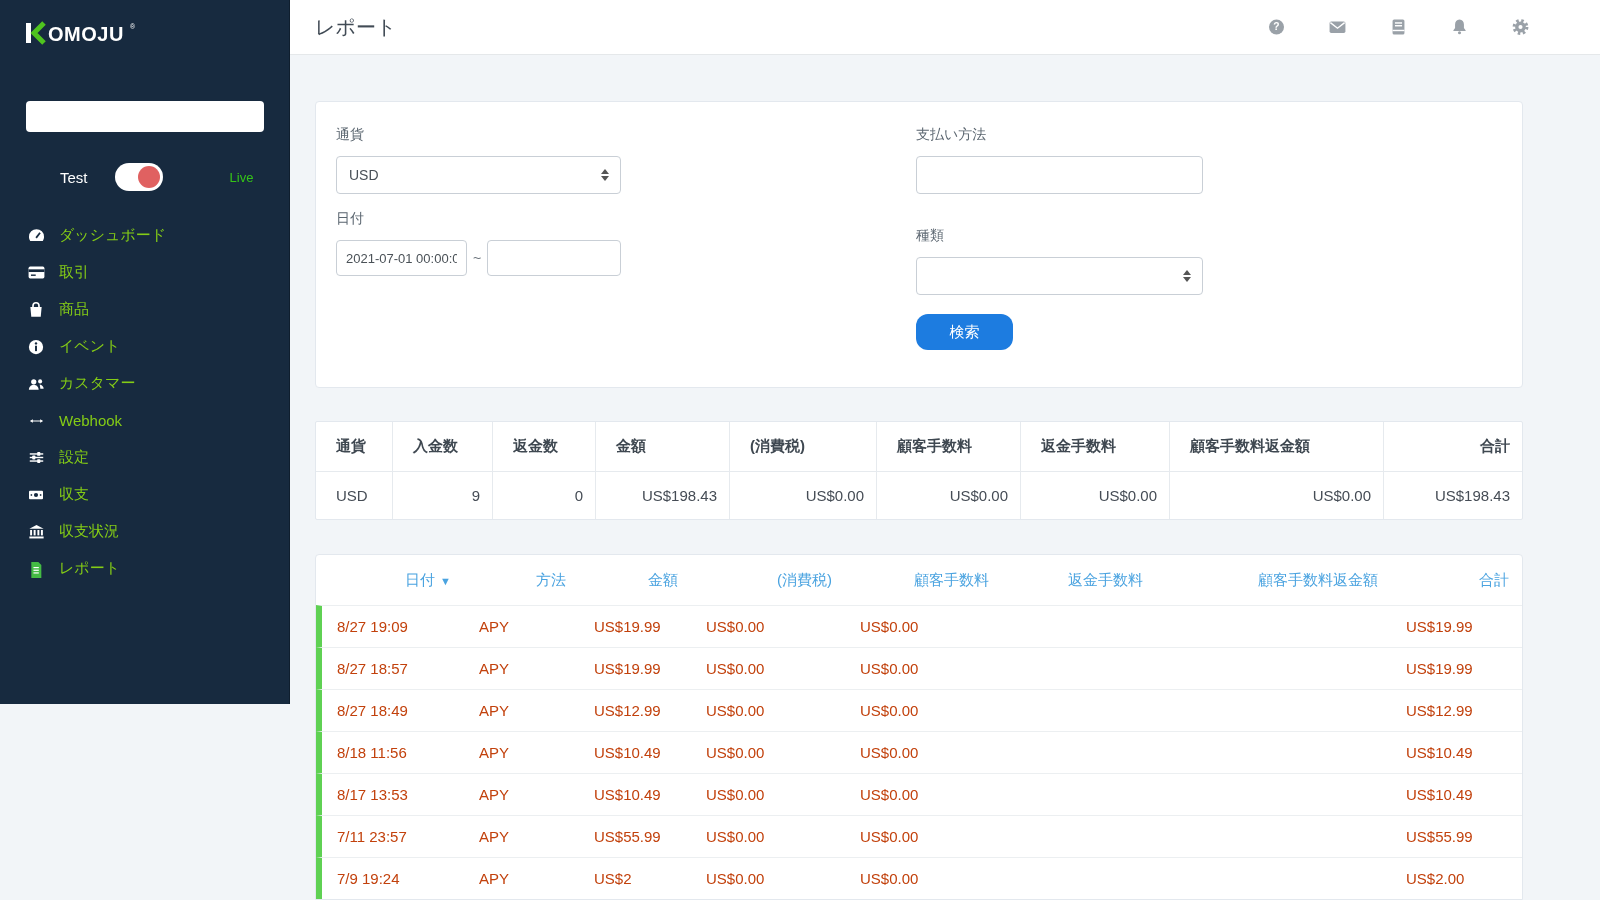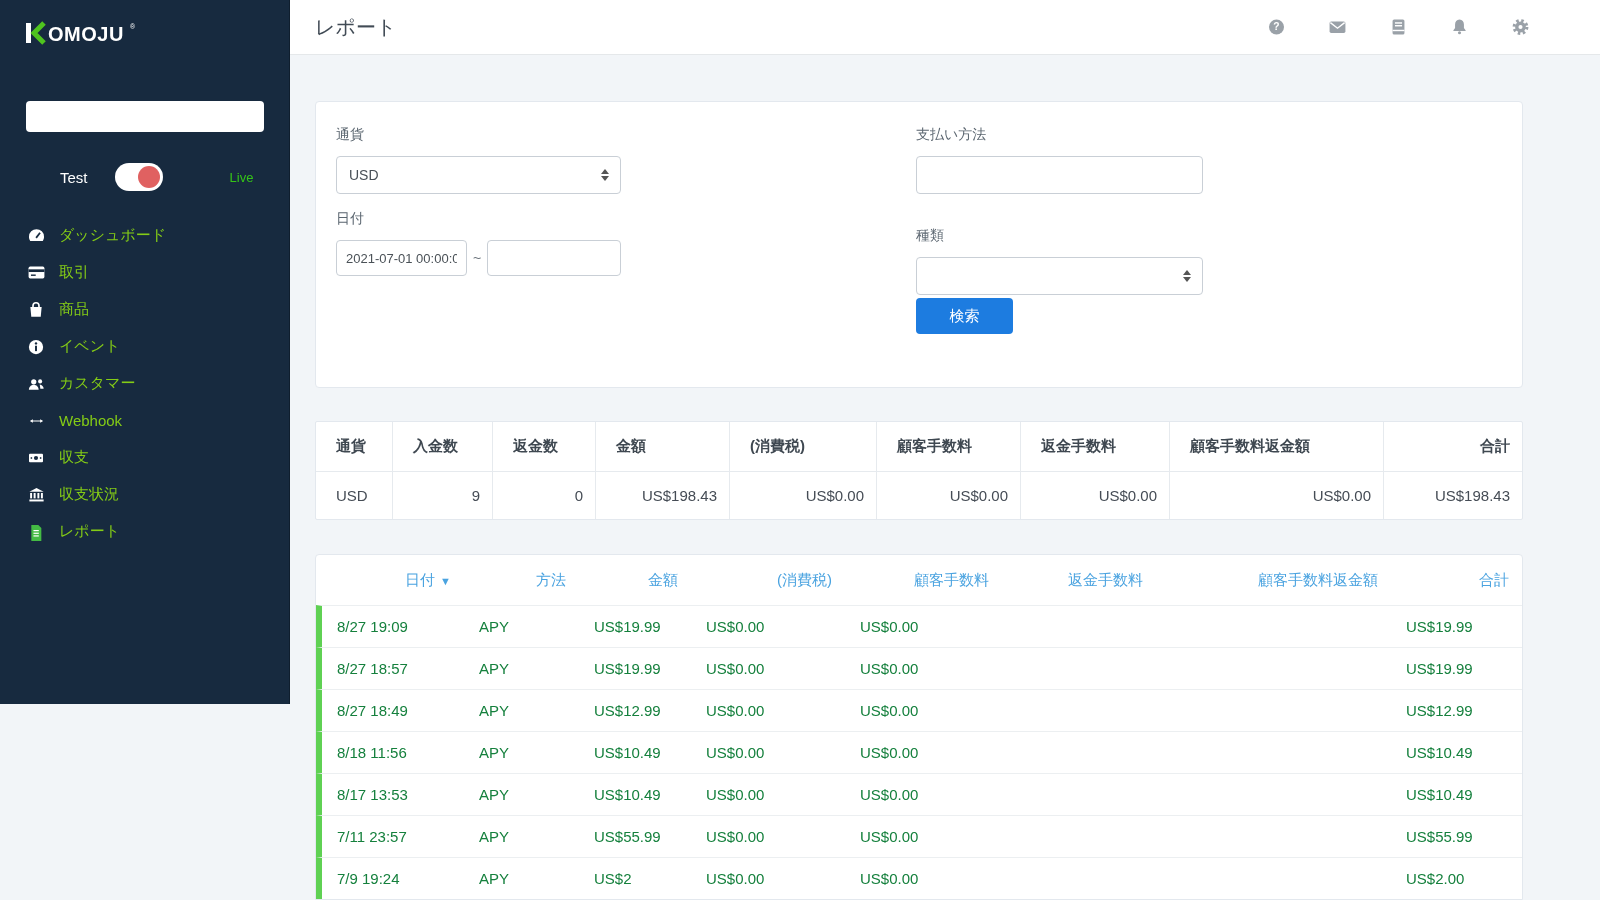--- a/index.html
+++ b/index.html
@@ -40,36 +40,36 @@
   .arrows i { display:block; width:0; height:0; border-left:4px solid transparent; border-right:4px solid transparent; }
   .arrows i.up { border-bottom:5px solid #555; }
   .arrows i.dn { border-top:5px solid #555; }
   .date-row { display:flex; align-items:center; }
   .date-row input { height:36px; border:1px solid #c9cfd6; border-radius:4px; padding:0 9px; font-size:13px; color:#4a5157; outline:none; }
   .date-from { width:131px; }
   .date-to { width:134px; }
   .tilde { margin:0 6px; color:#6b737b; font-size:14px; }
   .pm-input { width:100%; height:38px; border:1px solid #c9cfd6; border-radius:4px; padding:0 12px; font-size:14px; color:#4a5157; outline:none; }
   .gap1 { height:16px; } .gap2 { height:33px; }
-  .search-btn { margin-top:3px; width:97px; height:36px; background:#1d7ce0; color:#fff; border:none; border-radius:4px; font-size:15px; font-family:inherit; cursor:pointer; }
+  .search-btn { margin-top:19px; width:97px; height:36px; background:#1d7ce0; color:#fff; border:none; border-radius:12px; font-size:15px; font-family:inherit; cursor:pointer; }
 
   
   .summary-card { background:#fff; border:1px solid #e3e8ee; border-radius:2px; }
   table { border-collapse:separate; border-spacing:0; width:100%; table-layout:fixed; }
   .summary-card th, .summary-card td { font-size:15px; text-align:left; padding:15px 12px 15px 20px; white-space:nowrap; overflow:hidden; }
   .summary-card th { color:#3f4851; font-weight:600; border-bottom:1px solid #e6eaee; }
   .summary-card td { color:#454c55; }
   .summary-card th + th, .summary-card td + td { border-left:1px solid #e6eaee; }
   .summary-card th.r, .summary-card td.r { text-align:right; padding-right:12px; }
 
   
   .data-card { background:#fff; border:1px solid #e3e8ee; border-radius:4px 4px 0 0; margin-top:34px; }
   .data-card th { font-size:15px; font-weight:400; color:#4aa3e0; padding:16px 13px 15px 15px; text-align:right; white-space:nowrap; cursor:pointer; }
   .data-card th.r { text-align:right; }
-  .data-card td { font-size:15px; color:#15803d; padding:12px 13px 12px 15px; border-top:1px solid #eceff1; white-space:nowrap; overflow:hidden; }
+  .data-card td { font-size:15px; color:#c2410c; padding:12px 13px 12px 15px; border-top:1px solid #eceff1; white-space:nowrap; overflow:hidden; }
   .data-card td.r { text-align:left; }
   .data-card tbody td:first-child { border-left:6px solid #5fd153; }
   .sort-ic { font-size:11px; margin-left:5px; }
 </style>
 </head>
 <body>
 
 <aside class="sidebar">
   <div class="logo-wrap">
     <svg width="118" height="26" viewBox="0 0 118 26">
@@ -142,20 +142,37 @@
       </span>
         <span class="lbl">カスタマー</span>
     </li>
     <li>
       <span class="ic">
         <svg width="19" height="16" viewBox="0 0 24 24">
             <path d="M6.5 9.2 2 12l4.5 2.8v-1.9h11v1.9L22 12l-4.5-2.8v1.9h-11z" fill="#fff"></path>
           </svg>
       </span>
         <span class="lbl">Webhook</span>
+    </li>
+    <li>
+      <span class="ic">
+        <svg width="19" height="17" viewBox="0 0 24 24">
+            <g stroke="#fff" stroke-width="2">
+              <line x1="2.5" y1="7" x2="21.5" y2="7"></line>
+              <line x1="2.5" y1="12" x2="21.5" y2="12"></line>
+              <line x1="2.5" y1="17" x2="21.5" y2="17"></line>
+            </g>
+            <g fill="#fff">
+              <rect x="13" y="4.3" width="4.4" height="5.4" rx="1"></rect>
+              <rect x="6" y="9.3" width="4.4" height="5.4" rx="1"></rect>
+              <rect x="13" y="14.3" width="4.4" height="5.4" rx="1"></rect>
+            </g>
+          </svg>
+      </span>
+        <span class="lbl">設定</span>
     </li>
     <li>
       <span class="ic">
         <svg width="20" height="16" viewBox="0 0 24 24">
             <rect x="1.5" y="5.5" width="21" height="13" rx="1.5" fill="#fff"></rect>
             <circle cx="12" cy="12" r="3.1" fill="#172a3f"></circle>
             <rect x="4" y="10.8" width="2.2" height="2.4" fill="#172a3f"></rect>
             <rect x="17.8" y="10.8" width="2.2" height="2.4" fill="#172a3f"></rect>
           </svg>
       </span>

